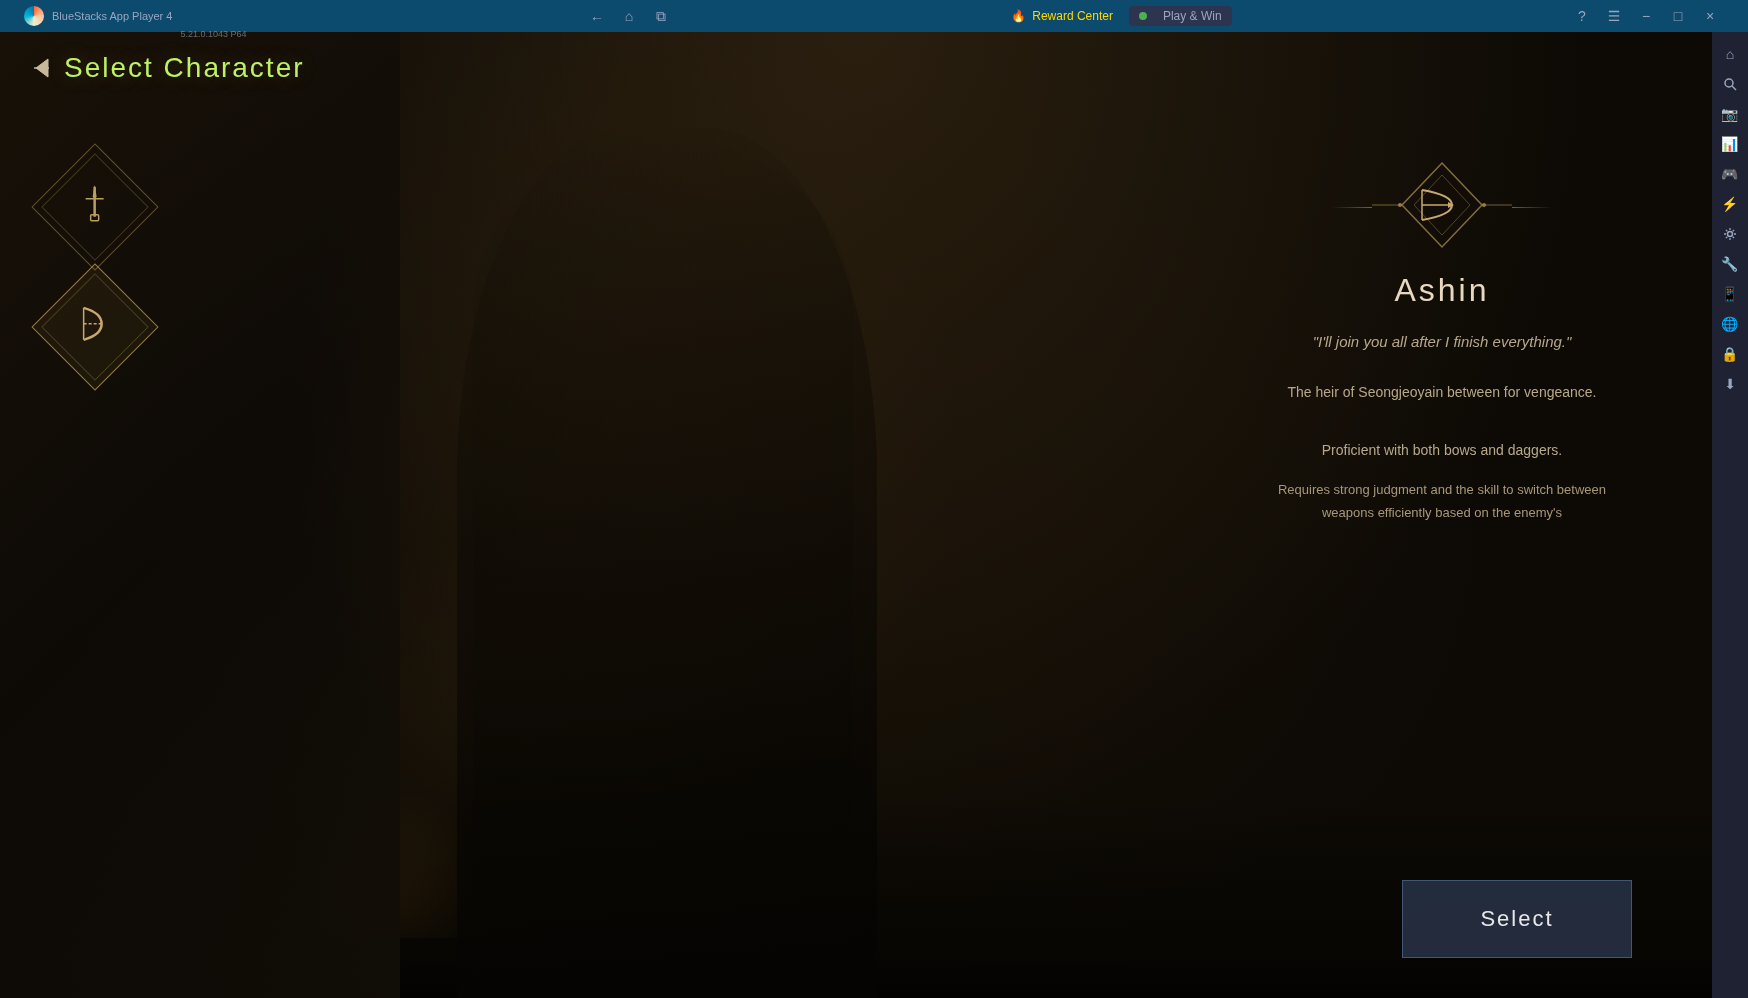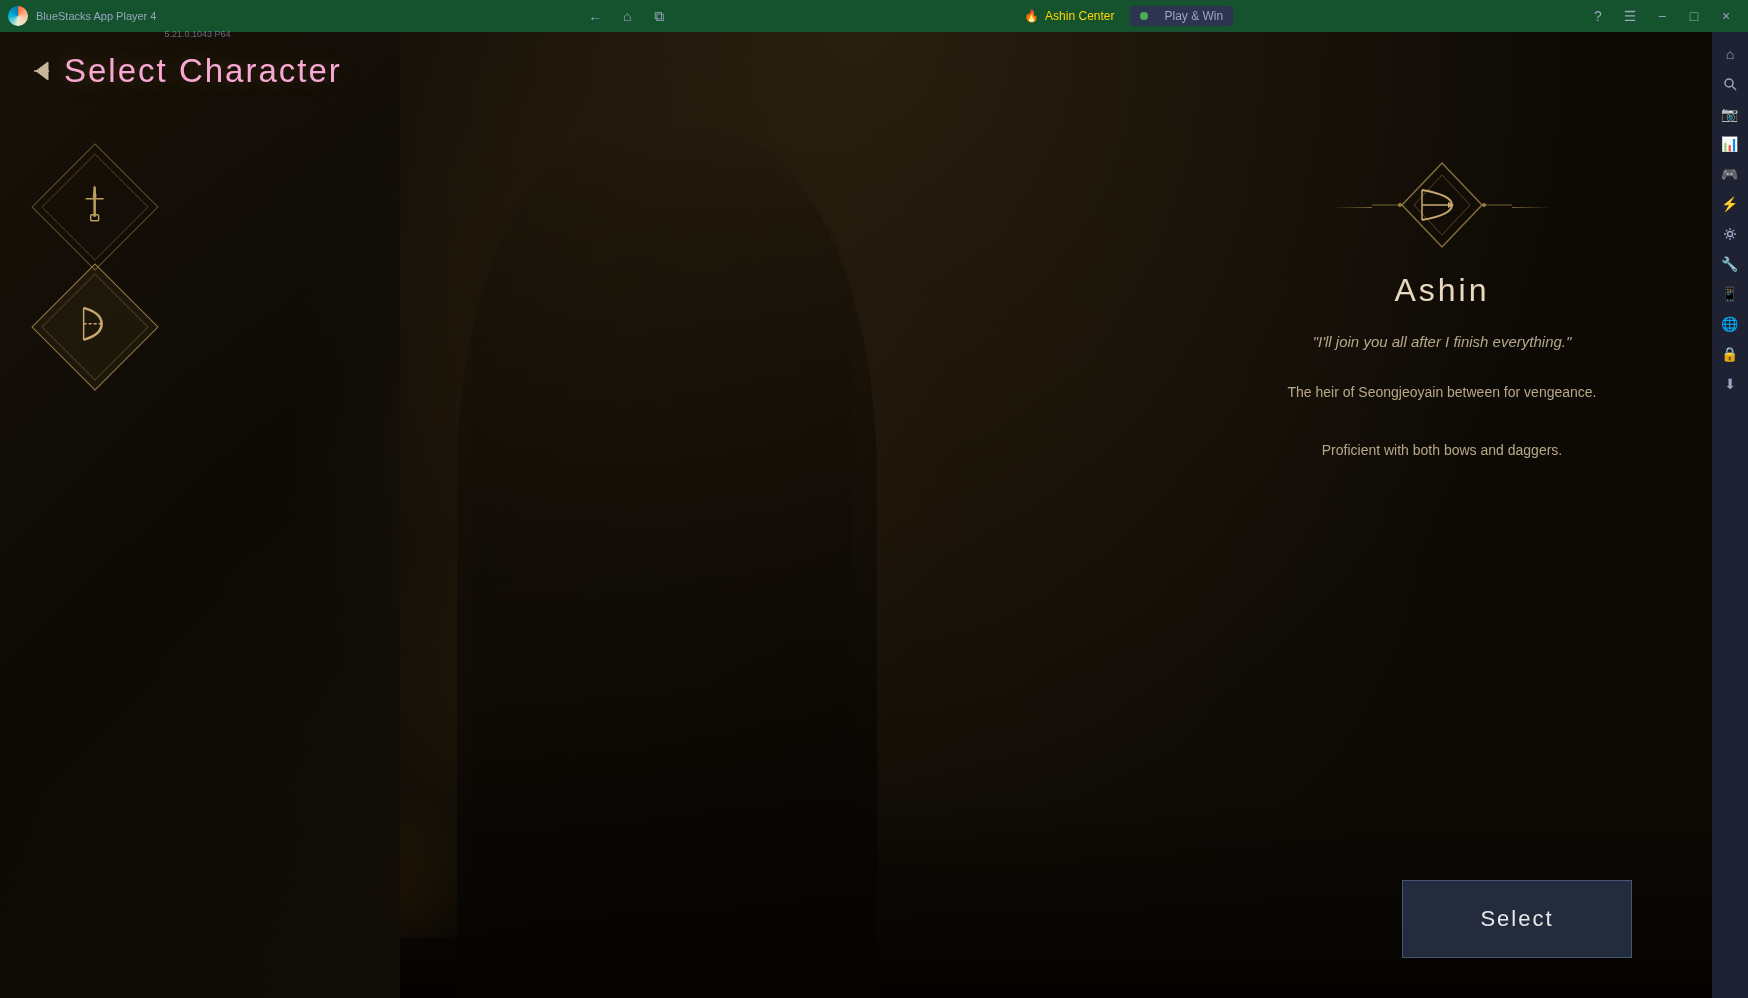--- a/index.html
+++ b/index.html
@@ -9,25 +9,25 @@
       height: 998px;
       overflow: hidden;
       font-family: 'Segoe UI', Arial, sans-serif;
       background: #1a1a2e;
     }
 
     
     .title-bar {
       width: 100%;
       height: 32px;
-      background: #14532d;
+      background: #0c4a6e;
       display: flex;
       align-items: center;
       justify-content: space-between;
-      padding: 0 8px;
+      padding: 0 24px;
       position: absolute;
       top: 0;
       left: 0;
       z-index: 100;
     }
 
     .title-bar-left {
       display: flex;
       align-items: center;
       gap: 8px;
@@ -167,22 +167,22 @@
 
     .back-arrow {
       color: #c8b89a;
       font-size: 20px;
       cursor: pointer;
       display: flex;
       align-items: center;
     }
 
     .page-title {
-      color: #f9a8d4;
-      font-size: 33px;
+      color: #bef264;
+      font-size: 28px;
       font-weight: 300;
       letter-spacing: 2px;
       text-shadow: 0 0 20px rgba(200, 160, 80, 0.3);
     }
 
     
     .weapon-icons {
       position: absolute;
       left: 50px;
       top: 130px;
@@ -408,21 +408,21 @@
 
   <div class="title-bar-nav">
     <button class="nav-btn">←</button>
     <button class="nav-btn">⌂</button>
     <button class="nav-btn">⧉</button>
   </div>
 
   <div class="title-bar-center">
     <div class="reward-center">
       <span>🔥</span>
-      <span>Ashin Center</span>
+      <span>Reward Center</span>
     </div>
     <div class="play-win">
       <div class="play-win-dot"></div>
       <span>Play &amp; Win</span>
     </div>
   </div>
 
   <div class="title-bar-right">
     <div class="window-btn">?</div>
     <div class="window-btn">☰</div>
@@ -510,20 +510,21 @@
 
     <h2 class="character-name">Ashin</h2>
 
     <p class="character-quote">"I'll join you all after I finish everything."</p>
 
     <p class="character-desc">The heir of Seongjeoyain between for vengeance.</p>
 
     <div style="height:18px;"></div>
 
     <p class="character-desc">Proficient with both bows and daggers.</p>
+    <p class="character-skills">Requires strong judgment and the skill to switch between weapons efficiently based on the enemy's</p>
   </div>
 
   <button class="select-btn">Select</button>
 
 </div>
 
 <div class="right-sidebar">
   <div class="sidebar-icon">⌂</div>
   <div class="sidebar-icon">
     <svg width="14" height="14" viewBox="0 0 14 14" fill="none">

